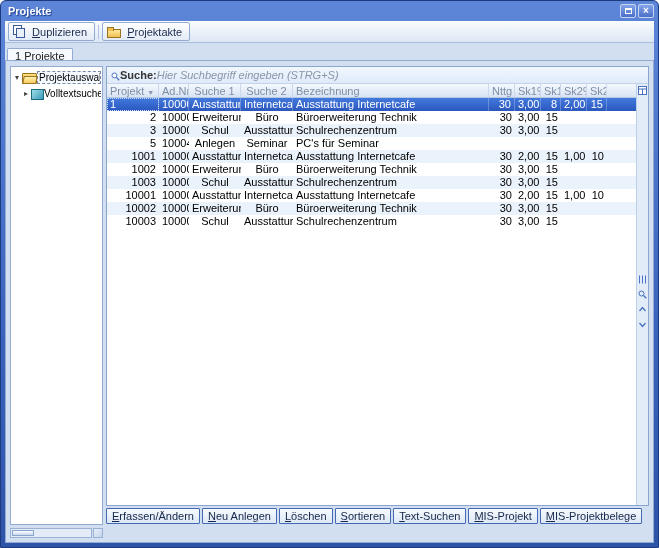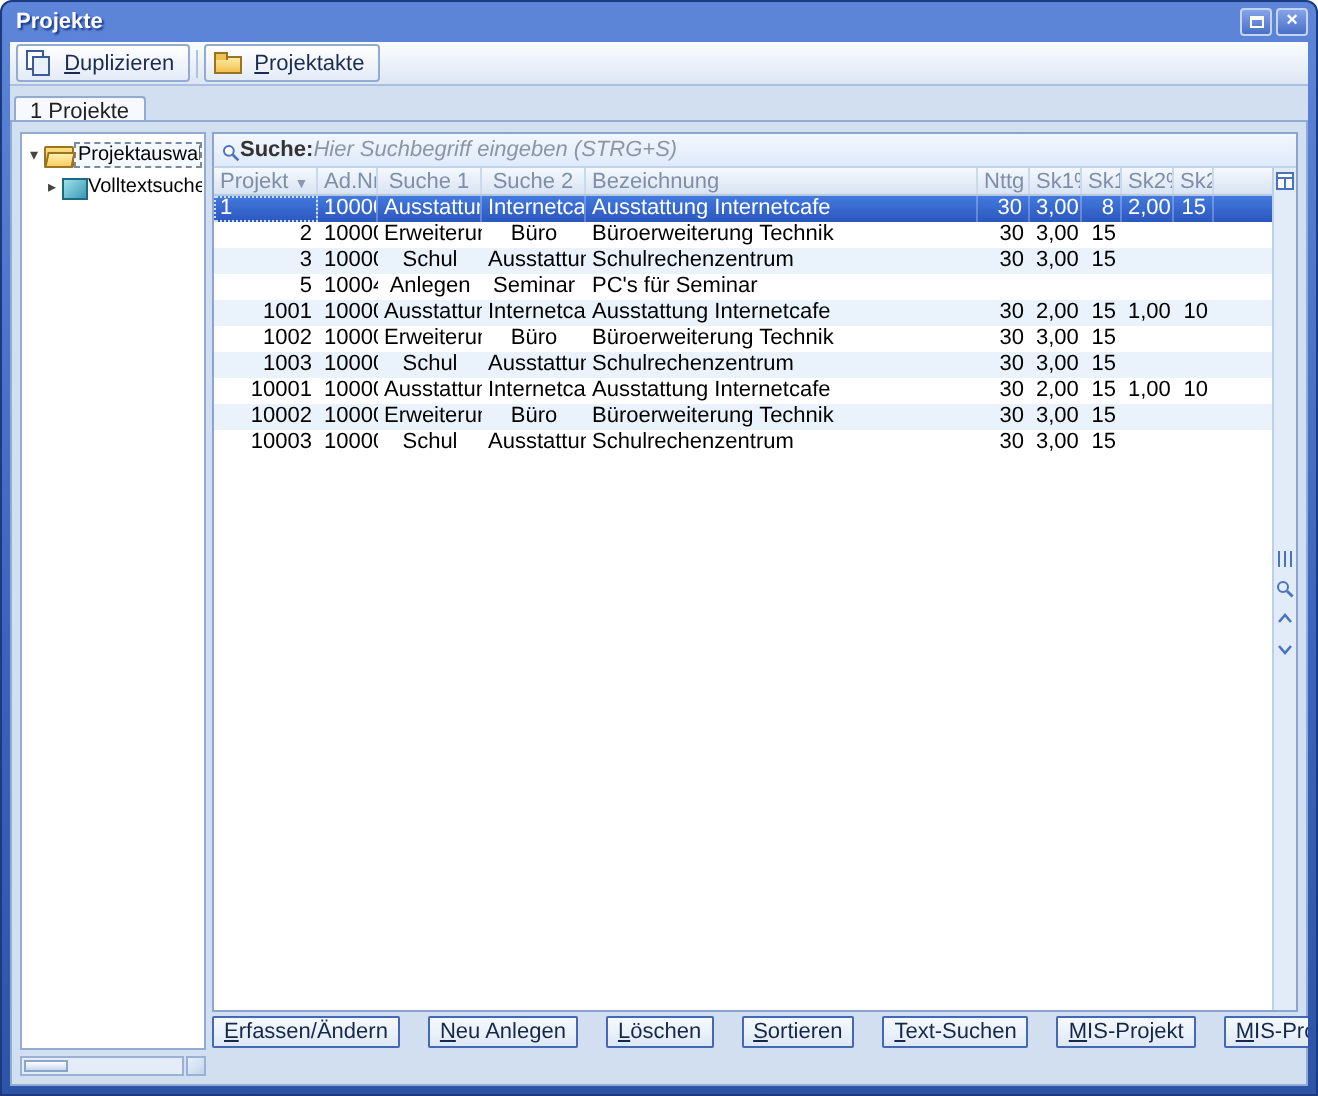--- a/index.html
+++ b/index.html
@@ -100,21 +100,21 @@
   .c2 { width:52px; text-align:center; }
   .c3 { width:52px; text-align:center; }
   .c4 { width:196px; text-align:left; }
   .c5 { width:26px; text-align:right; }
   .c6 { width:26px; text-align:right; }
   .c7 { width:20px; text-align:right; }
   .c8 { width:26px; text-align:right; }
   .c9 { width:20px; text-align:right; }
   .fill { flex:1; border-right:none !important; }
 
-  .footer { position:absolute; left:100px; right:20px; bottom:17px; height:17px; display:flex; gap:14px; }
+  .footer { position:absolute; left:100px; right:20px; bottom:17px; height:17px; display:flex; gap:2px; }
   .fbtn { border:1px solid #4468b4; background:linear-gradient(180deg,#f6fafe,#dde8f5); padding:0 5px;
     font:11px "Liberation Sans",sans-serif; color:#17274a; border-radius:1px; height:16px; white-space:nowrap; }
 </style>
 </head>
 <body>
 
 <div class="window">
 
   <div class="titlebar">
     <span class="title">Projekte</span>

